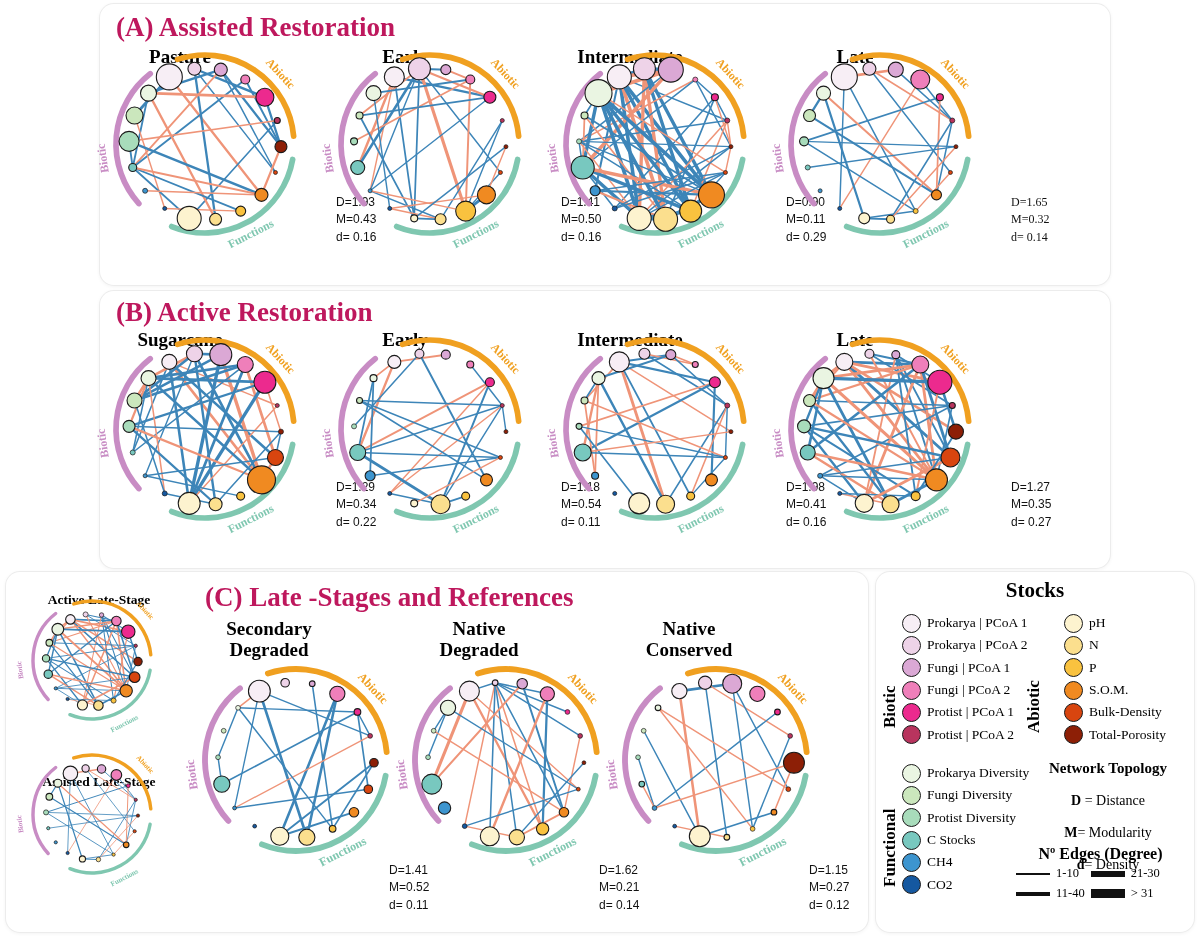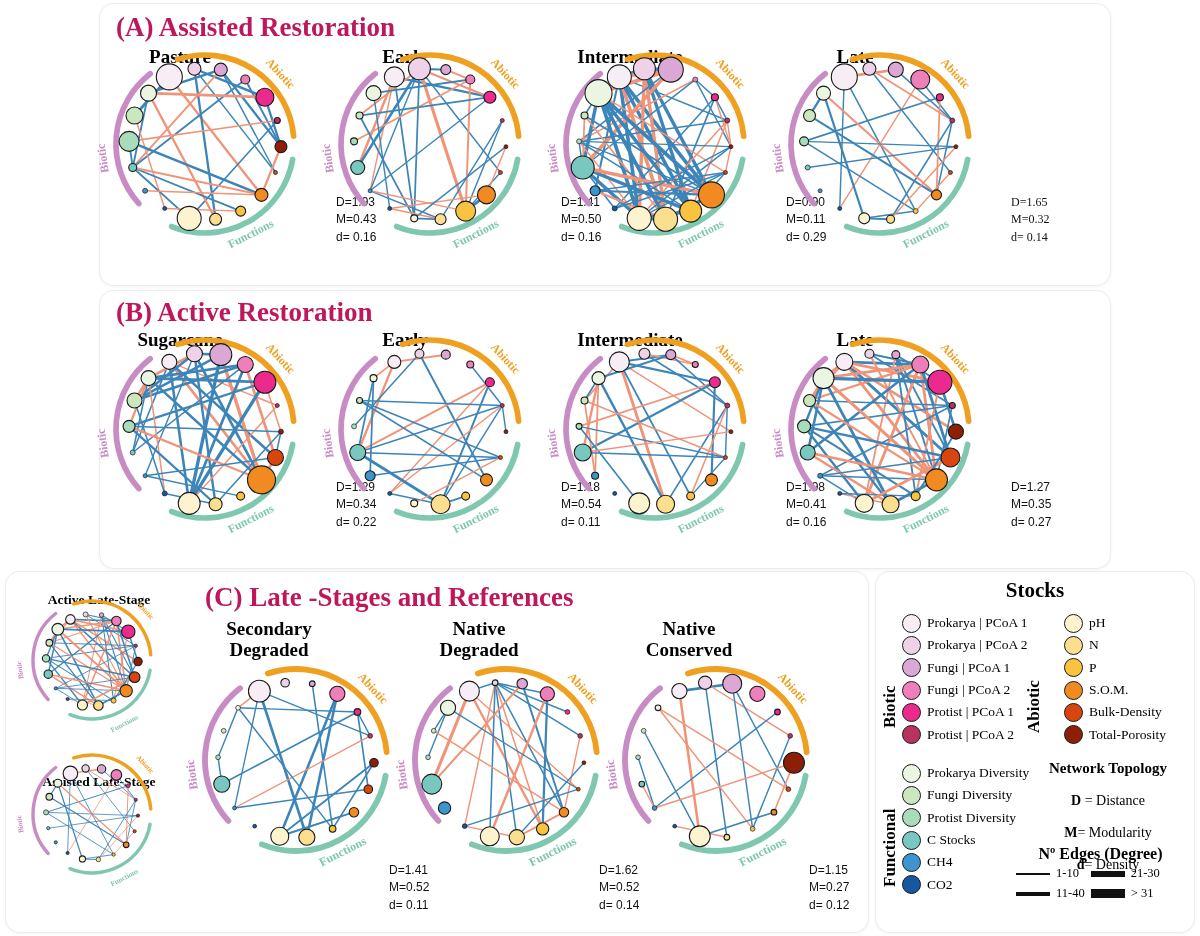--- a/index.html
+++ b/index.html
@@ -1433,21 +1433,21 @@
           <circle cx="154.32034065620942" cy="111.21931428644113" r="1.9" fill="#d8450f" stroke="#1a1a1a" stroke-width="0.7">
             <title>Bulk-Density</title>
           </circle>
           <circle cx="159.9524845074895" cy="84.72216074279507" r="1.9" fill="#8d1f06" stroke="#1a1a1a" stroke-width="0.7">
             <title>Total-Porosity</title>
           </circle>
         </g>
       </svg>
     </div>
     <div class="topo" style="left: 593px; top: 290px;">D=1.62
-M=0.52
+M=0.21
 d= 0.14</div>
     <div class="net-title" style="left: 608px; top: 46px; width: 150px;">Native
 Conserved</div>
     <div class="net-wrap" style="left: 628px; top: 106px;">
       <svg width="164" height="164" viewBox="0 0 164 164">
         <g>
           <path d="M 14.373820881557123 142.8908851786561 A 91 91 0 0 1 25.974805745365096 10.291021421788301" stroke="#c88cc4" stroke-width="5.85" fill="none" stroke-linecap="round"></path>
         </g>
         <g>
           <path d="M 53.87945351187979 -4.546142982858981 A 91 91 0 0 1 172.65371752634883 74.0688274099631" stroke="#f0a020" stroke-width="5.85" fill="none" stroke-linecap="round"></path>

